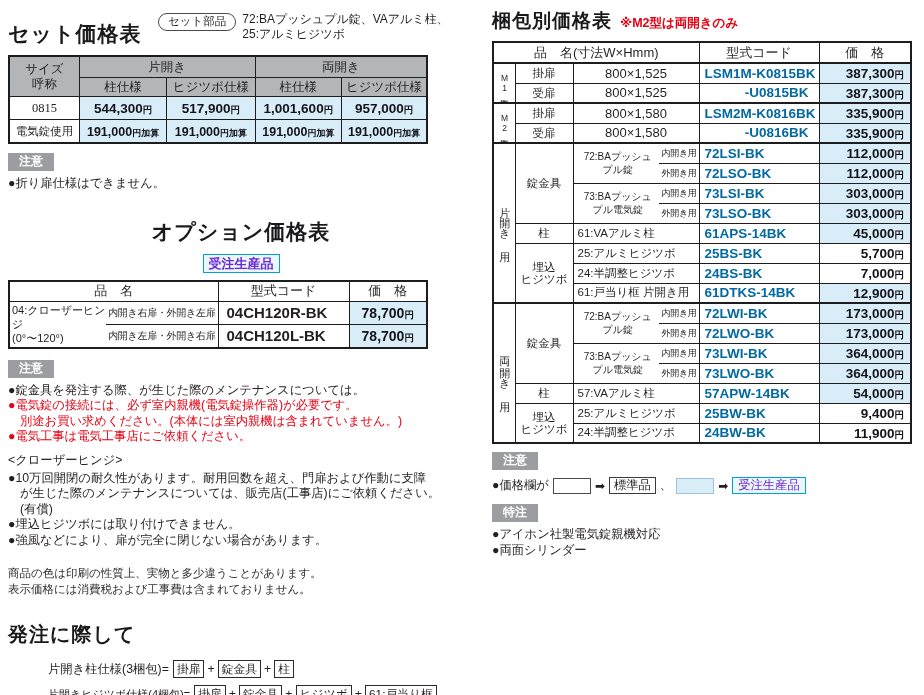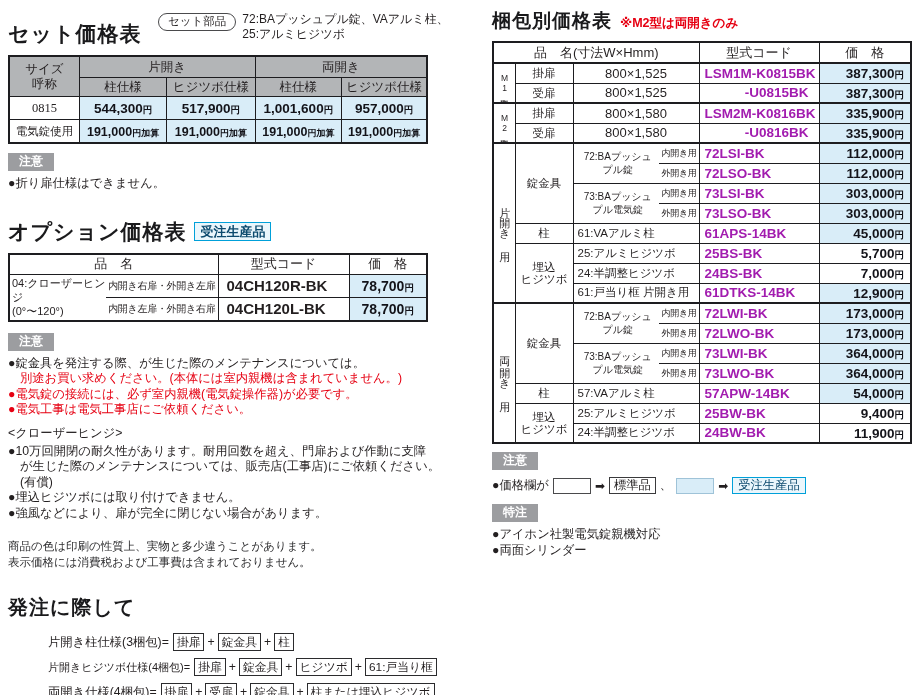--- a/index.html
+++ b/index.html
@@ -39,22 +39,22 @@
   .t-set .h1 td{height:20px;}
   .t-set .h2 td{height:18px;}
   .t-set .r1 td{height:22px;}
   .t-set .r2 td{height:22px;}
   .t-set .corner div{line-height:15px;}
   .t-set .lbl{font-size:12.5px;font-family:Liberation Serif, serif;}
   .t-set .r2 .num{font-size:12.5px;}
   .t-set .r2 .unit{font-size:9px;}
 
   
-  .opt-title-row{margin-top:26px;display:flex;align-items:center;gap:8px;}
-  .order-badge{display:inline-block;border:1.5px solid #00a0d9;color:#0c4a6e;background:#eaf6fc;
+  .opt-title-row{margin-top:26px;display:flex;align-items:center;gap:8px;flex-direction:column;}
+  .order-badge{display:inline-block;border:1.5px solid #00a0d9;color:#6d28d9;background:#eaf6fc;
         font-size:13px;font-weight:bold;padding:0 5px;line-height:17px;white-space:nowrap;}
   .t-opt{width:418px;border:2px solid #1d1d20;margin-top:7px;}
   .t-opt .th{font-size:13px;height:19px;}
   .t-opt tr td{height:22px;}
   .t-opt .item{font-size:11px;text-align:left;padding-left:2px;border-right:none;line-height:14px;}
   .t-opt .variant{font-size:10px;border-left:none;letter-spacing:-0.3px;}
   .t-opt .ocode{font-weight:bold;font-size:15px;text-align:left;padding-left:8px;}
   .t-opt .num{font-size:14px;}
 
   
@@ -80,21 +80,21 @@
   .t-pk tr{height:20px;}
   .t-pk .vcell{padding:0;}
   .t-pk .vlab{writing-mode:vertical-rl;text-orientation:upright;margin:0 auto;line-height:1;
       font-size:8.5px;letter-spacing:0;}
   .t-pk .vlab.big{font-size:11px;letter-spacing:11px;padding-top:6px;}
   .t-pk .part{font-size:11.5px;line-height:12px;}
   .t-pk .size{font-size:13px;}
   .t-pk .lname{text-align:center;font-size:10px;padding-left:3px;border-right:none;line-height:13px;}
   .t-pk .side{font-size:9px;border-left:none;text-align:right;padding-right:2px;letter-spacing:-0.3px;}
   .t-pk .pname{text-align:left;font-size:11.5px;padding-left:4px;}
-  .t-pk .code{text-align:left;font-weight:bold;font-size:13.5px;padding-left:5px;color:#a21caf;}
+  .t-pk .code{text-align:left;font-weight:bold;font-size:13.5px;padding-left:5px;color:#0369a1;}
   .t-pk .code.alt{text-align:right;padding-right:10px;}
   .t-pk .pr{text-align:right;padding-right:6px;}
   .t-pk tr.gb td{border-top:2px solid #1d1d20;}
 
   .legend{display:flex;align-items:center;font-size:12.3px;gap:4px;margin:7px 0 8px;}
   .swatch{width:36px;height:14px;border:1px solid #4a4a4c;display:inline-block;background:#fff;}
   .swatch.bluebg{background:#d9edf8;border-color:#9fc3d8;}
   .stdbox{border:1.5px solid #3a3a3c;padding:0 4px;font-size:12.3px;line-height:15px;}
   .legend .order-badge{font-weight:normal;font-size:12.3px;line-height:15px;}
   .arrow{font-size:12px;}
@@ -191,22 +191,22 @@
     <tr>
       <td class="variant">内開き左扉・外開き右扉</td>
       <td class="ocode">04CH120L-BK</td>
       <td class="blue"><span class="num">78,700</span><span class="unit">円</span></td>
     </tr>
   </tbody>
     </table>
 
   <div class="badge notice-gap2">注意</div>
   <div class="bullet">●錠金具を発注する際、が生じた際のメンテナンスについては。</div>
+  <div class="bullet red">●電気錠の接続には、必ず室内親機(電気錠操作器)が必要です。</div>
   <div class="bullet red ind">別途お買い求めください。(本体には室内親機は含まれていません。)</div>
-  <div class="bullet red">●電気錠の接続には、必ず室内親機(電気錠操作器)が必要です。</div>
   <div class="bullet red">●電気工事は電気工事店にご依頼ください。</div>
   <div class="closer-title">&lt;クローザーヒンジ&gt;</div>
   <div class="bullet">●10万回開閉の耐久性があります。耐用回数を超え、門扉および作動に支障</div>
   <div class="bullet ind">が生じた際のメンテナンスについては、販売店(工事店)にご依頼ください。</div>
   <div class="bullet ind">(有償)</div>
   <div class="bullet">●埋込ヒジツボには取り付けできません。</div>
   <div class="bullet">●強風などにより、扉が完全に閉じない場合があります。</div>
 
   <div class="disclaimer">
     <div>商品の色は印刷の性質上、実物と多少違うことがあります。</div>

